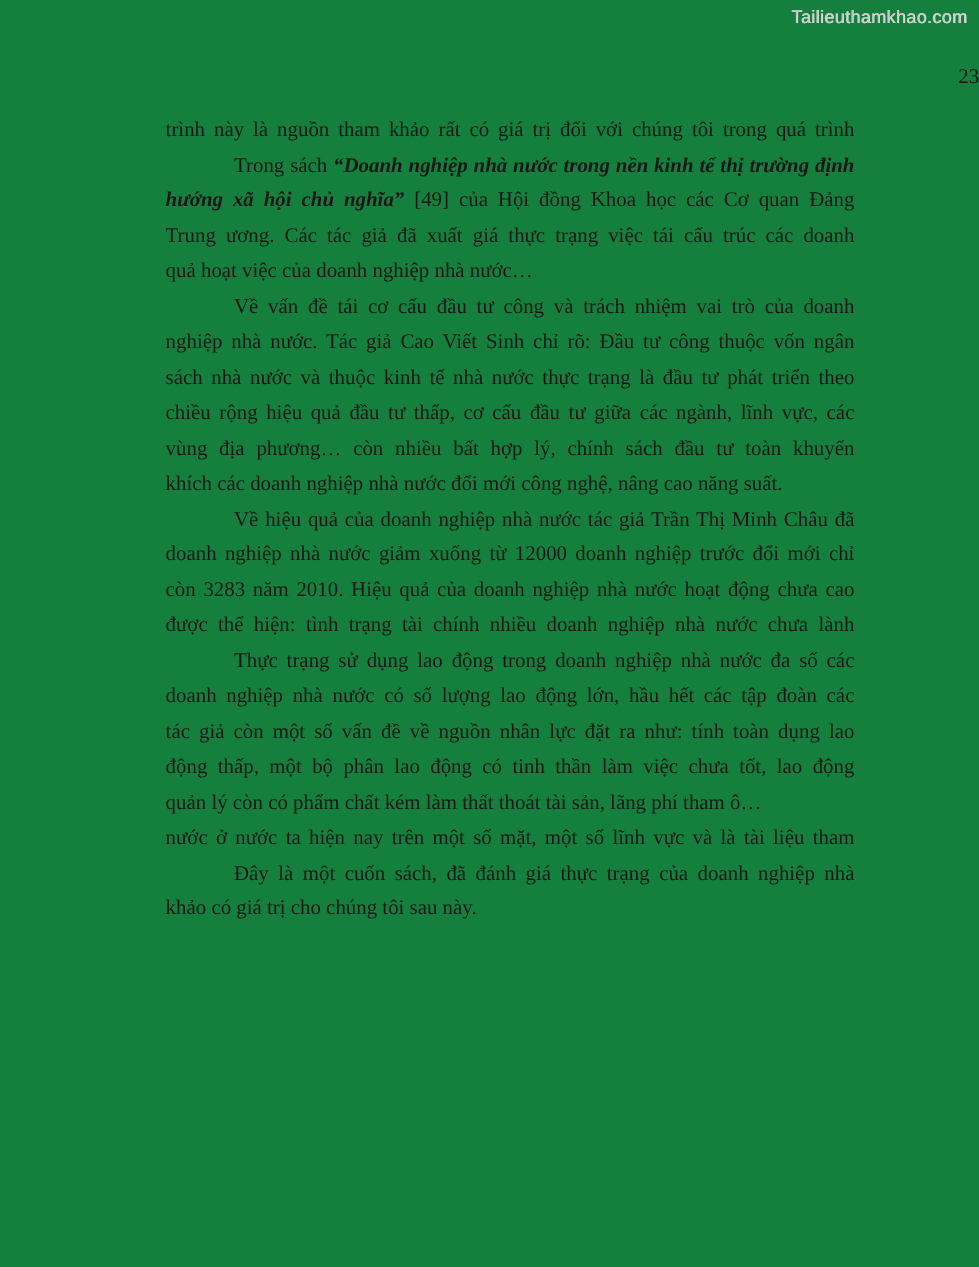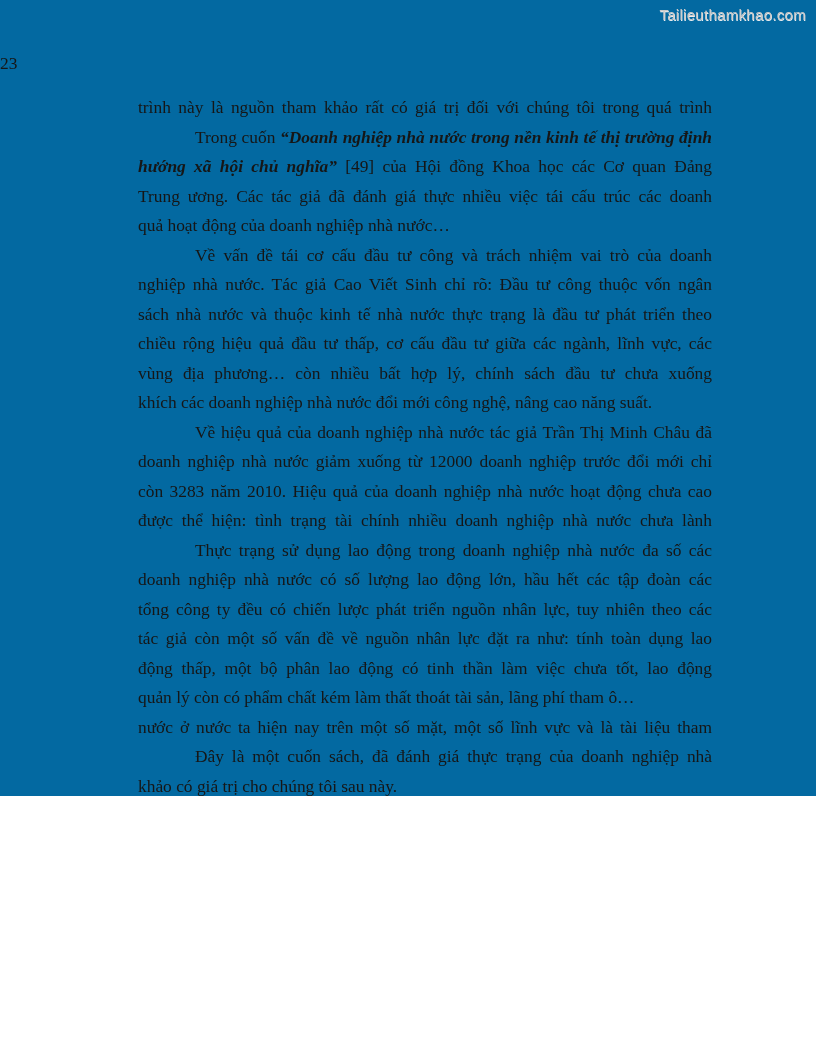--- a/index.html
+++ b/index.html
@@ -3,42 +3,42 @@
 <meta charset="utf-8">
 <style>
   html, body {
     margin: 0;
     padding: 0;
     background: #ffffff;
   }
   .page {
     position: relative;
     width: 816px;
-    height: 796px;
-    background: #0369a1;
+    height: 1056px;
+    background: #15803d;
     overflow: hidden;
     font-family: "Liberation Serif", "DejaVu Serif", serif;
     color: #161616;
   }
   .watermark {
     position: absolute;
     top: 6px;
     right: 10px;
     font-family: "Liberation Sans", "DejaVu Sans", sans-serif;
     font-size: 15px;
     letter-spacing: 0.3px;
     color: #c9c9c9;
     text-shadow: 0.5px 0.5px 0 #efefef;
   }
   .page-number {
     position: absolute;
     top: 52px;
     left: 0;
     width: 100%;
-    text-align: left;
+    text-align: right;
     font-size: 17.4px;
     line-height: 22px;
   }
   .doc-body {
     position: absolute;
     left: 138px;
     top: 93px;
     width: 574px;
   }
   .para {
@@ -69,43 +69,42 @@
 <body>
 
 <div class="page">
   <div class="watermark">Tailieuthamkhao.com</div>
   <div class="page-number">23</div>
   <div class="doc-body" id="doc-body">
       <div class="para">
         <div class="line"><span>trình này là nguồn tham khảo rất có giá trị đối với chúng tôi trong quá trình</span></div>
       </div>
       <div class="para">
-        <div class="line first"><span>Trong cuốn </span><span class="it">“Doanh nghiệp nhà nước trong nền kinh tế thị trường định</span></div>
+        <div class="line first"><span>Trong sách </span><span class="it">“Doanh nghiệp nhà nước trong nền kinh tế thị trường định</span></div>
         <div class="line"><span class="it">hướng xã hội chủ nghĩa”</span><span> [49] của Hội đồng Khoa học các Cơ quan Đảng</span></div>
-        <div class="line"><span>Trung ương. Các tác giả đã đánh giá thực nhiều việc tái cấu trúc các doanh</span></div>
-        <div class="line last"><span>quả hoạt động của doanh nghiệp nhà nước…</span></div>
+        <div class="line"><span>Trung ương. Các tác giả đã xuất giá thực trạng việc tái cấu trúc các doanh</span></div>
+        <div class="line last"><span>quả hoạt việc của doanh nghiệp nhà nước…</span></div>
       </div>
       <div class="para">
         <div class="line first"><span>Về vấn đề tái cơ cấu đầu tư công và trách nhiệm vai trò của doanh</span></div>
         <div class="line"><span>nghiệp nhà nước. Tác giả Cao Viết Sinh chỉ rõ: Đầu tư công thuộc vốn ngân</span></div>
         <div class="line"><span>sách nhà nước và thuộc kinh tế nhà nước thực trạng là đầu tư phát triển theo</span></div>
         <div class="line"><span>chiều rộng hiệu quả đầu tư thấp, cơ cấu đầu tư giữa các ngành, lĩnh vực, các</span></div>
-        <div class="line"><span>vùng địa phương… còn nhiều bất hợp lý, chính sách đầu tư chưa xuống</span></div>
+        <div class="line"><span>vùng địa phương… còn nhiều bất hợp lý, chính sách đầu tư toàn khuyến</span></div>
         <div class="line last"><span>khích các doanh nghiệp nhà nước đổi mới công nghệ, nâng cao năng suất.</span></div>
       </div>
       <div class="para">
         <div class="line first"><span>Về hiệu quả của doanh nghiệp nhà nước tác giả Trần Thị Minh Châu đã</span></div>
         <div class="line"><span>doanh nghiệp nhà nước giảm xuống từ 12000 doanh nghiệp trước đổi mới chỉ</span></div>
         <div class="line"><span>còn 3283 năm 2010. Hiệu quả của doanh nghiệp nhà nước hoạt động chưa cao</span></div>
         <div class="line"><span>được thể hiện: tình trạng tài chính nhiều doanh nghiệp nhà nước chưa lành</span></div>
       </div>
       <div class="para">
         <div class="line first"><span>Thực trạng sử dụng lao động trong doanh nghiệp nhà nước đa số các</span></div>
         <div class="line"><span>doanh nghiệp nhà nước có số lượng lao động lớn, hầu hết các tập đoàn các</span></div>
-        <div class="line"><span>tổng công ty đều có chiến lược phát triển nguồn nhân lực, tuy nhiên theo các</span></div>
         <div class="line"><span>tác giả còn một số vấn đề về nguồn nhân lực đặt ra như: tính toàn dụng lao</span></div>
         <div class="line"><span>động thấp, một bộ phân lao động có tinh thần làm việc chưa tốt, lao động</span></div>
         <div class="line last"><span>quản lý còn có phẩm chất kém làm thất thoát tài sản, lãng phí tham ô…</span></div>
       </div>
       <div class="para">
         <div class="line"><span>nước ở nước ta hiện nay trên một số mặt, một số lĩnh vực và là tài liệu tham</span></div>
         <div class="line first"><span>Đây là một cuốn sách, đã đánh giá thực trạng của doanh nghiệp nhà</span></div>
         <div class="line last"><span>khảo có giá trị cho chúng tôi sau này.</span></div>
       </div>
     </div>

